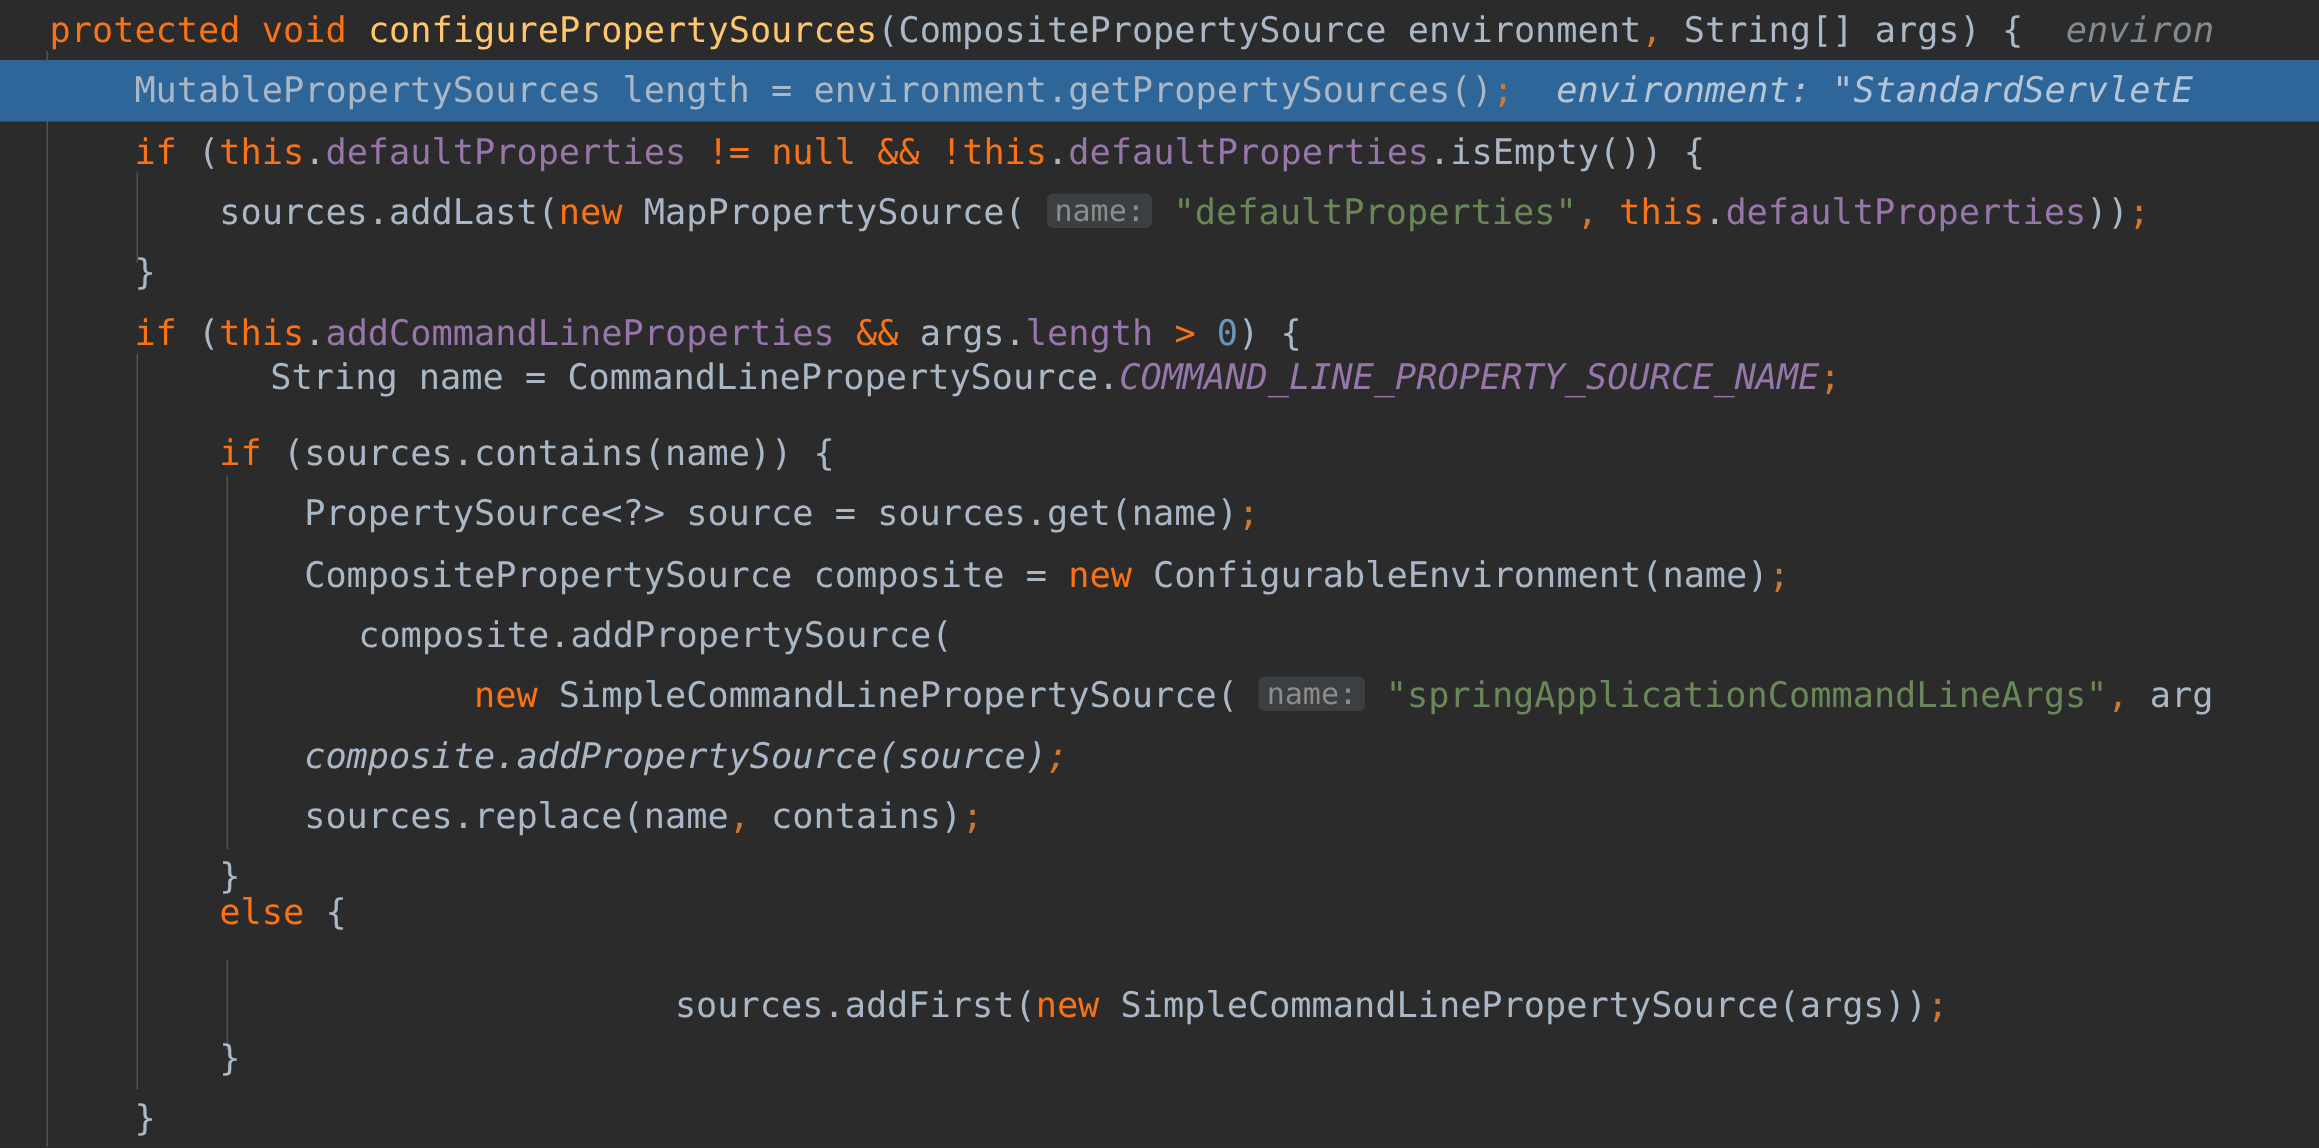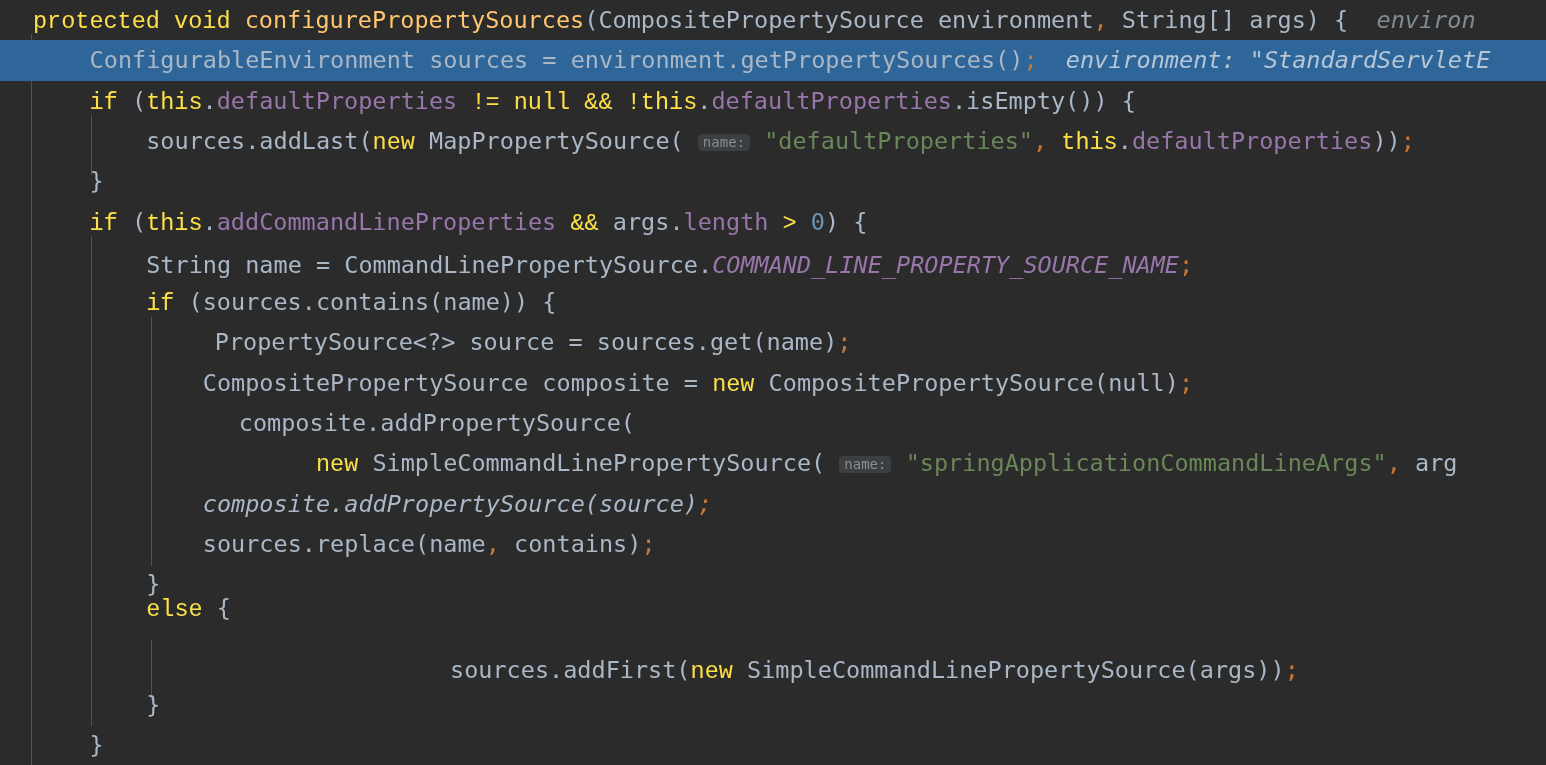--- a/index.html
+++ b/index.html
@@ -44,74 +44,74 @@
     padding-left: 33px;
     white-space: pre;
   }
   .line.hl {
     background: #2f6699;
     z-index: 3;
   }
   .line.hl .txt { position: relative; }
 
   
-  .kw   { color: #fde047; font-family: Liberation Mono, monospace; }            
+  .kw   { color: #f97316; }            
   .meth { color: #ffc66d; }            
   .fld  { color: #9876aa; }            
   .sfld { color: #9876aa; font-style: italic; }  
   .str  { color: #6a8759; }            
   .num  { color: #6897bb; }            
   .pn   { color: #a9b7c6; }            
   .semi { color: #cc7832; }            
   .hint { color: #808b93; font-style: italic; }      
   .hint-hl { color: #b6c6d6; font-style: italic; }   
 
   
   .phint {
     display: inline-block;
     background: #3c3f41;
     color: #8c8c8c;
     border-radius: 4px;
     padding: 1px 5px 2px 5px;
-    font-size: 14px;
+    font-size: 20px;
     line-height: 1;
     vertical-align: 2px;
     font-family: "DejaVu Sans Mono", "Liberation Mono", monospace;
   }
 </style>
 </head>
 <body>
 
 <div id="editor">
 
   <div class="guide" style="left:31px; top:34px; height:731px;"></div>
   <div class="guide" style="left:91px; top:115px; height:60px;"></div>
   <div class="guide" style="left:91px; top:236px; height:490px;"></div>
   <div class="guide" style="left:151px; top:317px; height:249px;"></div>
   <div class="guide" style="left:151px; top:640px; height:60px;"></div>
 
   <div class="line" style="top:0px;"><span class="txt"><span class="kw">protected</span> <span class="kw">void</span> <span class="meth">configurePropertySources</span><span class="pn">(</span><span class="pn">CompositePropertySource environment</span><span class="semi">,</span><span class="pn"> String[] args) {</span>  <span class="hint">environ</span></span></div>
 
-  <div class="line hl" style="top:40.3px;"><span class="txt">    <span class="pn">ConfigurableEnvironment sources = environment.getPropertySources()</span><span class="semi">;</span>  <span class="hint-hl">environment: "StandardServletE</span></span></div>
+  <div class="line hl" style="top:40.3px;"><span class="txt">    <span class="pn">MutablePropertySources length = environment.getPropertySources()</span><span class="semi">;</span>  <span class="hint-hl">environment: "StandardServletE</span></span></div>
 
   <div class="line" style="top:80.6px;"><span class="txt">    <span class="kw">if</span> <span class="pn">(</span><span class="kw">this</span><span class="pn">.</span><span class="fld">defaultProperties</span> <span class="kw">!=</span> <span class="kw">null</span> <span class="kw">&amp;&amp;</span> <span class="kw">!</span><span class="kw">this</span><span class="pn">.</span><span class="fld">defaultProperties</span><span class="pn">.isEmpty()) {</span></span></div>
 
   <div class="line" style="top:120.9px;"><span class="txt">        <span class="pn">sources.addLast(</span><span class="kw">new</span><span class="pn"> MapPropertySource( </span><span class="phint">name:</span><span class="pn"> </span><span class="str">"defaultProperties"</span><span class="semi">,</span><span class="pn"> </span><span class="kw">this</span><span class="pn">.</span><span class="fld">defaultProperties</span><span class="pn">))</span><span class="semi">;</span></span></div>
 
   <div class="line" style="top:161.2px;"><span class="txt">    <span class="pn">}</span></span></div>
 
   <div class="line" style="top:201.5px;"><span class="txt">    <span class="kw">if</span> <span class="pn">(</span><span class="kw">this</span><span class="pn">.</span><span class="fld">addCommandLineProperties</span> <span class="kw">&amp;&amp;</span> <span class="pn">args.</span><span class="fld">length</span> <span class="kw">&gt;</span> <span class="num">0</span><span class="pn">) {</span></span></div>
 
-  <div class="line" style="top:245px;"><span class="txt">        <span class="pn">String name = CommandLinePropertySource.</span><span class="sfld">COMMAND_LINE_PROPERTY_SOURCE_NAME</span><span class="semi">;</span></span></div>
+  <div class="line" style="top:231px;margin-left:34px;"><span class="txt">        <span class="pn">String name = CommandLinePropertySource.</span><span class="sfld">COMMAND_LINE_PROPERTY_SOURCE_NAME</span><span class="semi">;</span></span></div>
 
   <div class="line" style="top:282.1px;"><span class="txt">        <span class="kw">if</span> <span class="pn">(sources.contains(name)) {</span></span></div>
 
-  <div class="line" style="top:322.4px;margin-left:12px;"><span class="txt">            <span class="pn">PropertySource&lt;?&gt; source = sources.get(name)</span><span class="semi">;</span></span></div>
+  <div class="line" style="top:322.4px;"><span class="txt">            <span class="pn">PropertySource&lt;?&gt; source = sources.get(name)</span><span class="semi">;</span></span></div>
 
-  <div class="line" style="top:362.7px;"><span class="txt">            <span class="pn">CompositePropertySource composite = </span><span class="kw">new</span><span class="pn"> CompositePropertySource(null)</span><span class="semi">;</span></span></div>
+  <div class="line" style="top:362.7px;"><span class="txt">            <span class="pn">CompositePropertySource composite = </span><span class="kw">new</span><span class="pn"> ConfigurableEnvironment(name)</span><span class="semi">;</span></span></div>
 
   <div class="line" style="top:403px;padding-left:36px;"><span class="txt">            <span class="pn">composite.addPropertySource(</span></span></div>
 
   <div class="line" style="top:443.3px;"><span class="txt">                    <span class="kw">new</span><span class="pn"> SimpleCommandLinePropertySource( </span><span class="phint">name:</span><span class="pn"> </span><span class="str">"springApplicationCommandLineArgs"</span><span class="semi">,</span><span class="pn"> arg</span></span></div>
 
   <div class="line" style="top:483.6px;font-style:italic;"><span class="txt">            <span class="pn">composite.addPropertySource(source)</span><span class="semi">;</span></span></div>
 
   <div class="line" style="top:523.9px;"><span class="txt">            <span class="pn">sources.replace(name</span><span class="semi">,</span><span class="pn"> contains)</span><span class="semi">;</span></span></div>
 
   <div class="line" style="top:564.2px;"><span class="txt">        <span class="pn">}</span></span></div>

